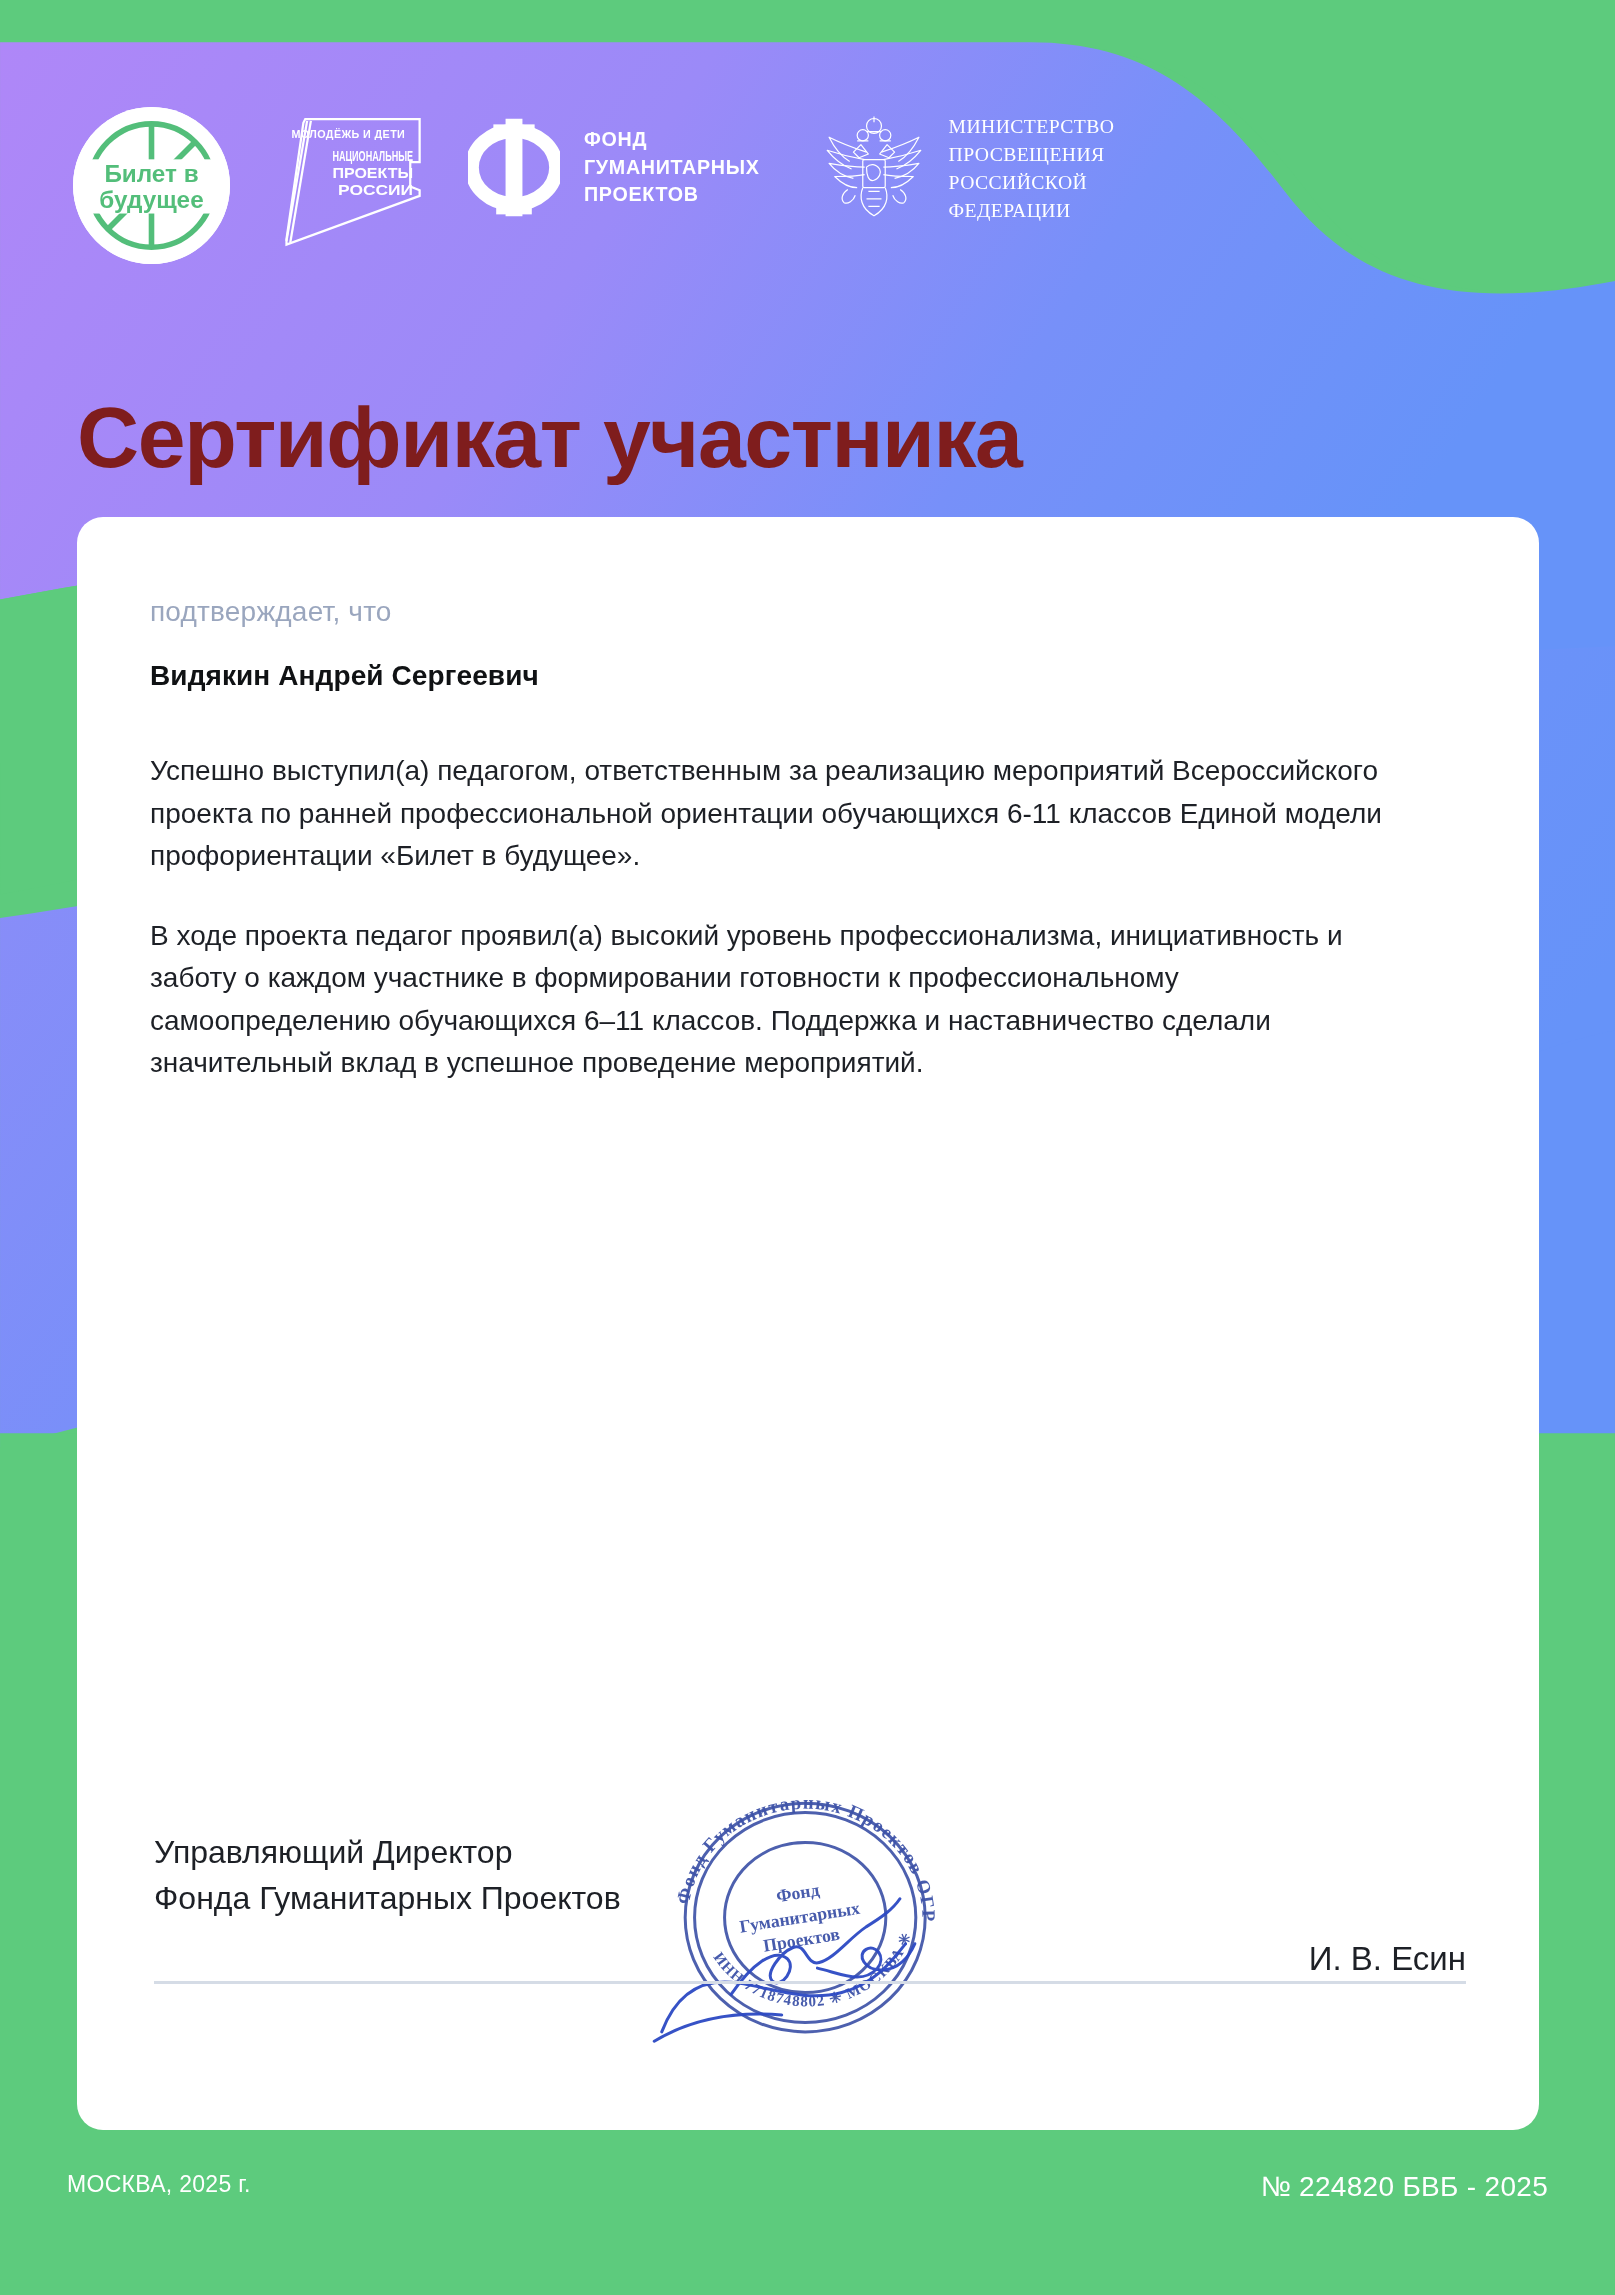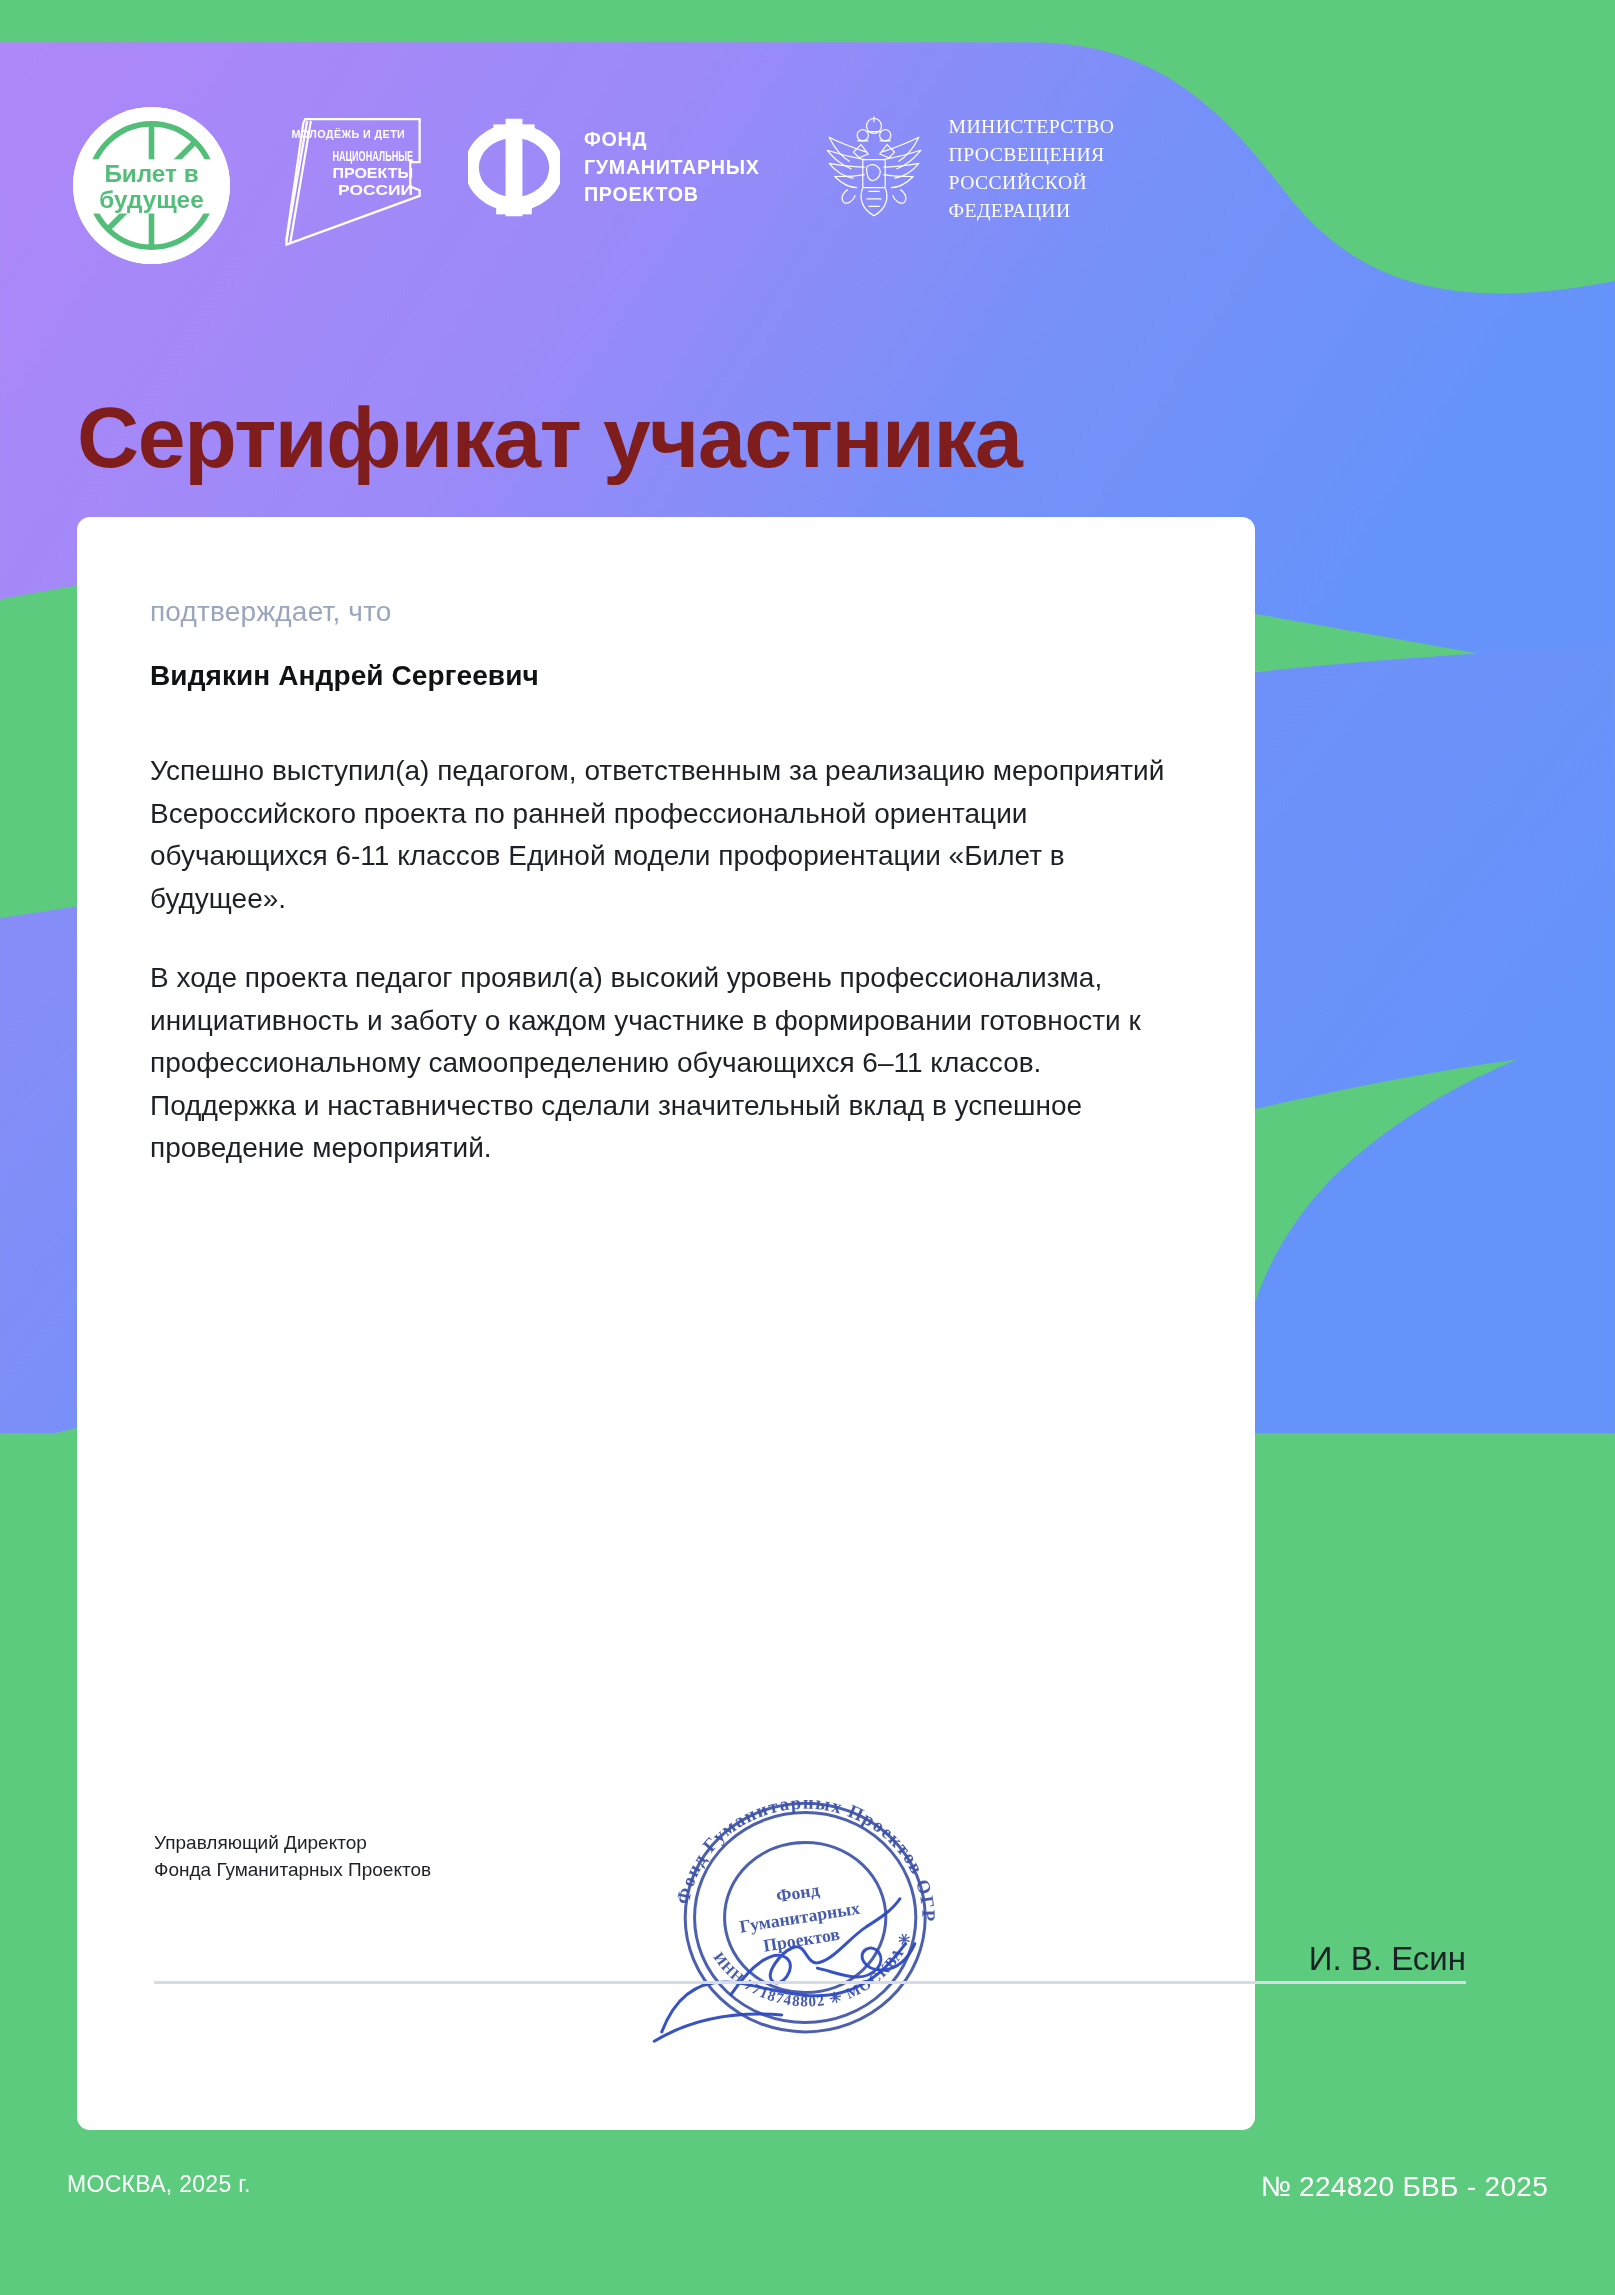--- a/index.html
+++ b/index.html
@@ -122,24 +122,24 @@
     line-height: 1.05;
     letter-spacing: -1.4px;
     white-space: nowrap;
   }
 
   
   .card {
     position: absolute;
     left: 77px;
     top: 517px;
-    width: 1178px;
+    width: 1462px;
     height: 1613px;
     background: #ffffff;
-    border-radius: 13px;
+    border-radius: 26px;
     z-index: 7;
   }
 
   .card-inner {
     position: absolute;
     left: 73px;
     top: 79px;
     right: 73px;
   }
 
@@ -172,21 +172,21 @@
     left: 77px;
     top: 1312px;
     width: 1312px;
     height: 244px;
   }
   .sign-role {
     position: absolute;
     left: 0;
     top: 0;
     color: #1D2026;
-    font-size: 19px;
+    font-size: 32px;
     line-height: 1.44;
     font-weight: 400;
     white-space: pre-line;
   }
   .sign-rule {
     position: absolute;
     left: 0;
     top: 152px;
     width: 1312px;
     height: 2.8px;

